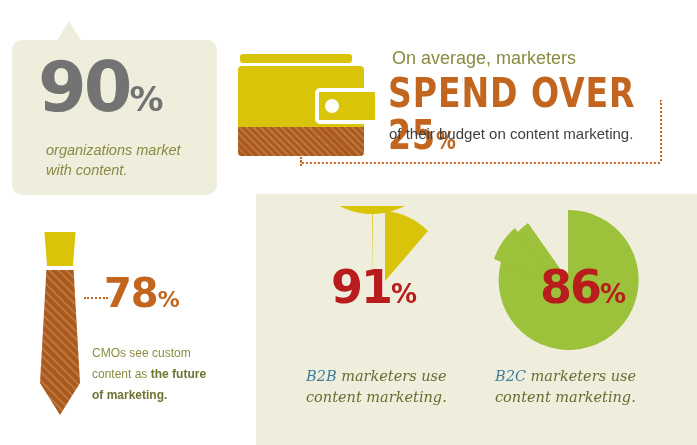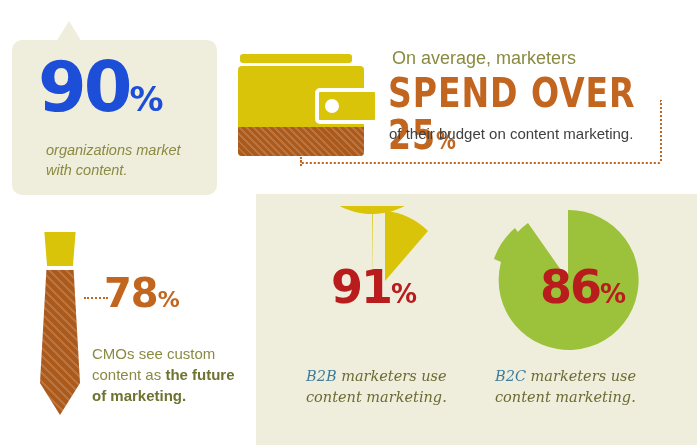--- a/index.html
+++ b/index.html
@@ -20,21 +20,21 @@
     background:#EFEEDD;border-radius:10px;
   }
   .bubble-tail{
     left:56px;top:21px;width:0;height:0;
     border-left:13px solid transparent;
     border-right:13px solid transparent;
     border-bottom:21px solid #EFEEDD;
   }
   .stat90{
     left:38px;top:52px;
-    color:#1d4ed8;
+    color:#737373;
     font-family:"DejaVu Sans", sans-serif;
     font-weight:bold;
     font-size:70px;
     line-height:70px;
     letter-spacing:-3px;
   }
   .stat90 .pct{font-size:34px;letter-spacing:-1px;}
   .bubble-cap{
     left:46px;top:140px;width:160px;
     color:#8A8A42;
@@ -136,21 +136,21 @@
     font-family:"DejaVu Sans", sans-serif;
     font-weight:bold;
     font-size:40px;line-height:40px;
     letter-spacing:-1px;
   }
   .stat78 .pct{font-size:22px;}
   .tie-cap{
     left:92px;top:343px;width:160px;
     color:#8A8A42;
     font-family:"Liberation Sans", sans-serif;
-    font-size:15px;line-height:21px;
+    font-size:12px;line-height:21px;
   }
   .tie-cap b{color:#6E7330;}
 
   
   .pies-panel{
     left:256px;top:194px;width:441px;height:251px;
     background:#EFEEDD;
   }
 
   .pie-num{

